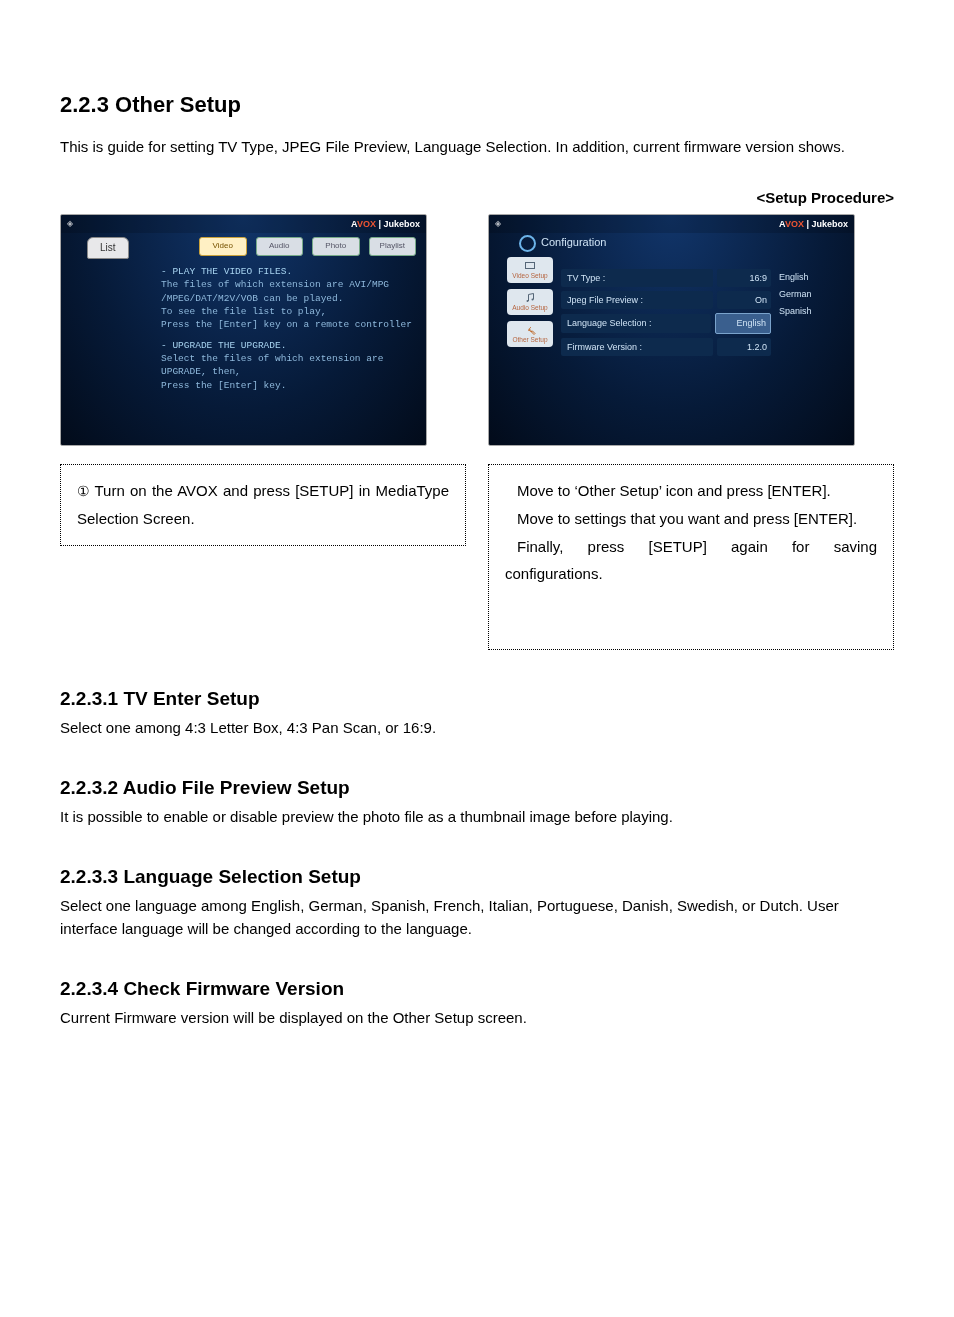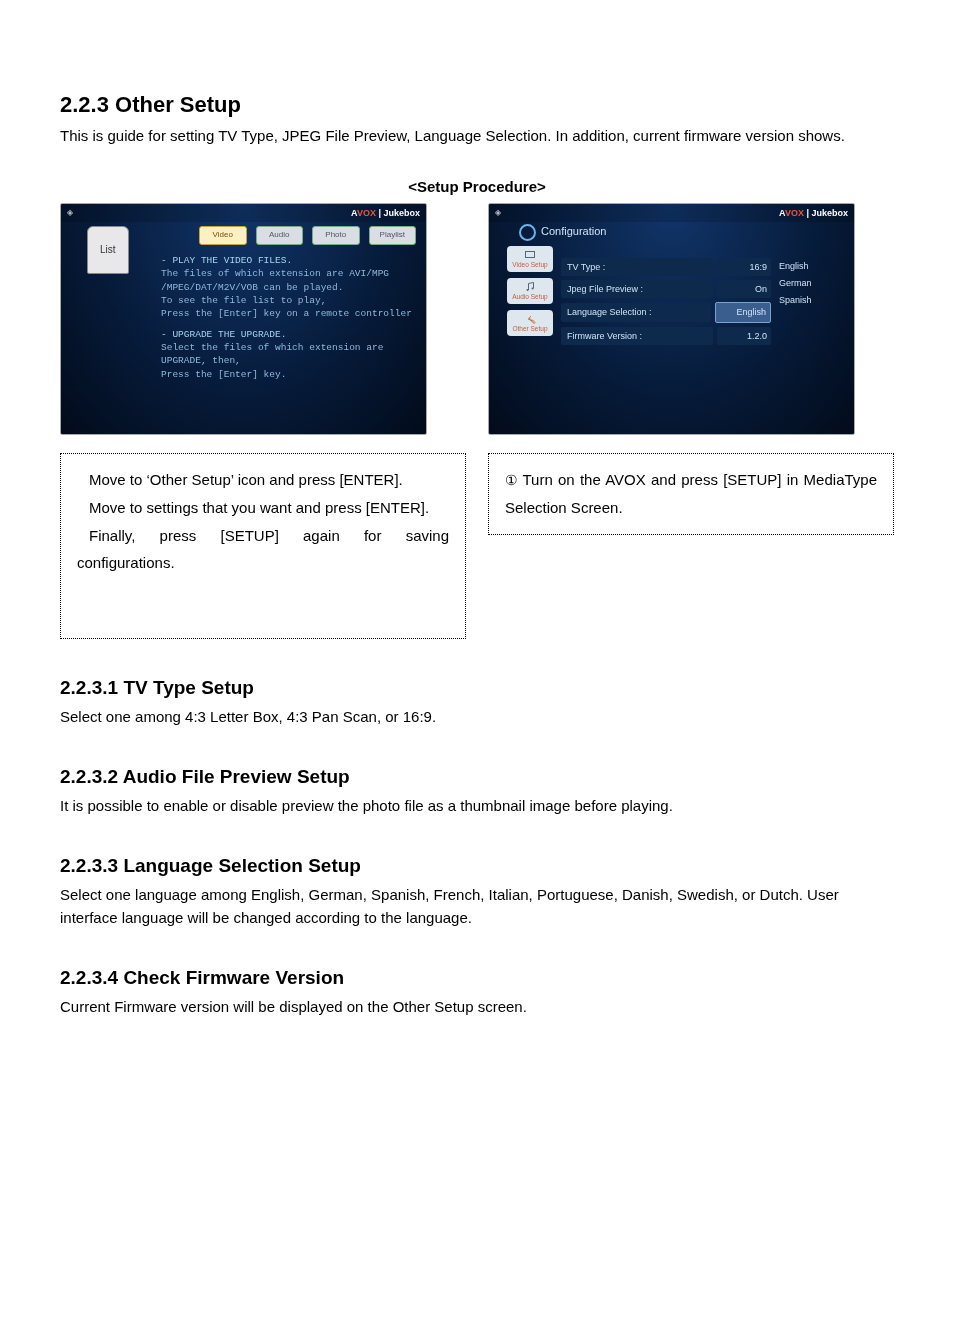--- a/index.html
+++ b/index.html
@@ -7,34 +7,34 @@
     margin: 0;
     padding: 60px 60px 60px 60px;
     color: #000;
     width: 954px;
     box-sizing: border-box;
     line-height: 1.35;
   }
   h2.section {
     font-size: 22px;
     font-weight: bold;
-    margin: 30px 0 4px 0;
+    margin: 30px 0 15px 0;
   }
   h3.subsection {
     font-size: 19px;
     font-weight: bold;
     margin: 36px 0 4px 0;
   }
   p.desc {
     font-size: 15px;
     margin: 2px 0;
     line-height: 1.55;
   }
   .setup-label {
-    text-align: center;
+    text-align: right;
     font-weight: bold;
     font-size: 15px;
     margin-top: 30px;
     margin-bottom: 6px;
   }
   .two-col {
     display: flex;
     gap: 22px;
     justify-content: space-between;
   }
@@ -65,21 +65,21 @@
     font-size:8px;opacity:.7;
   }
   .tv-jukebox { font-weight:bold; }
   .tv-jukebox .a {color:#fff;}
   .tv-jukebox .vox {color:#e53;}
   .tv-jukebox .jb {color:#fff;margin-top:48px;}
   
   .list-tab {
     position:absolute; top:22px; left:26px;
     background:#e8e8ea; color:#333;
-    font-size:10px; padding:16px 12px;
+    font-size:10px; padding:3px 12px;
     border-radius:6px 6px 2px 2px;
     border:1px solid #888;
   }
   .media-tabs {
     position:absolute; top:22px; left:90px; right:10px;
     display:flex; gap:9px;margin-left:48px;
   }
   .media-tab {
     flex:1; background:#d9dee5; color:#556; font-size:8px;
     padding:3px 4px; border-radius:3px; text-align:center;
@@ -248,34 +248,34 @@
         <span>English</span>
         <span>German</span>
         <span>Spanish</span>
       </div>
     </div>
   </div>
 </div>
 
 <div class="two-col">
   <div class="col">
+    <div class="dotted">
+      <span class="circled">①</span><span> Turn on the AVOX and press [SETUP] in MediaType Selection Screen.</span>
+    </div>
+  </div>
+  <div class="col">
     <div class="dotted" style="min-height:160px">
       <div style="text-indent:12px">Move to ‘Other Setup’ icon and press [ENTER].</div>
       <div style="text-indent:12px">Move to settings that you want and press [ENTER].</div>
       <div style="text-indent:12px">Finally, press [SETUP] again for saving configurations.</div>
     </div>
   </div>
-  <div class="col">
-    <div class="dotted">
-      <span class="circled">①</span><span> Turn on the AVOX and press [SETUP] in MediaType Selection Screen.</span>
-    </div>
-  </div>
 </div>
 
-<h3 class="subsection">2.2.3.1 TV Type Setup</h3>
+<h3 class="subsection">2.2.3.1 TV Enter Setup</h3>
 <p class="desc">Select one among 4:3 Letter Box, 4:3 Pan Scan, or 16:9.</p>
 
 <h3 class="subsection">2.2.3.2 Audio File Preview Setup</h3>
 <p class="desc">It is possible to enable or disable preview the photo file as a thumbnail image before playing.</p>
 
 <h3 class="subsection">2.2.3.3 Language Selection Setup</h3>
 <p class="desc">Select one language among English, German, Spanish, French, Italian, Portuguese, Danish, Swedish, or Dutch. User interface language will be changed according to the language.</p>
 
 <h3 class="subsection">2.2.3.4 Check Firmware Version</h3>
 <p class="desc">Current Firmware version will be displayed on the Other Setup screen.</p>

